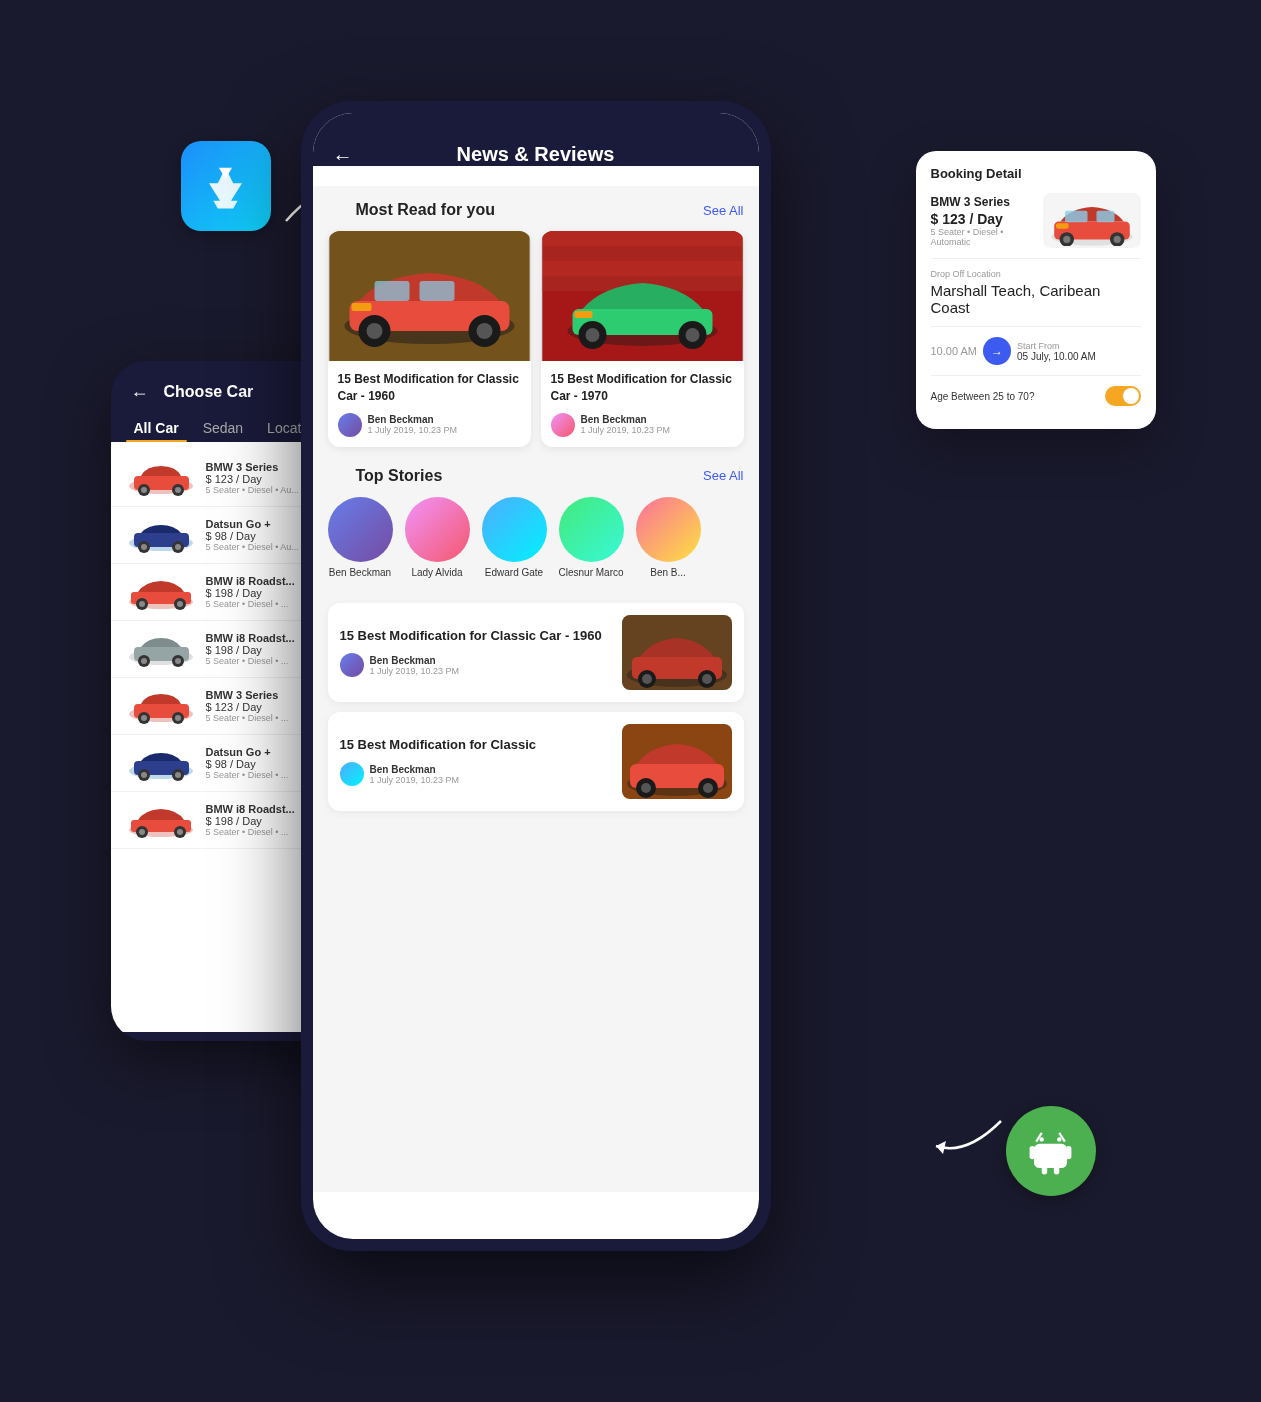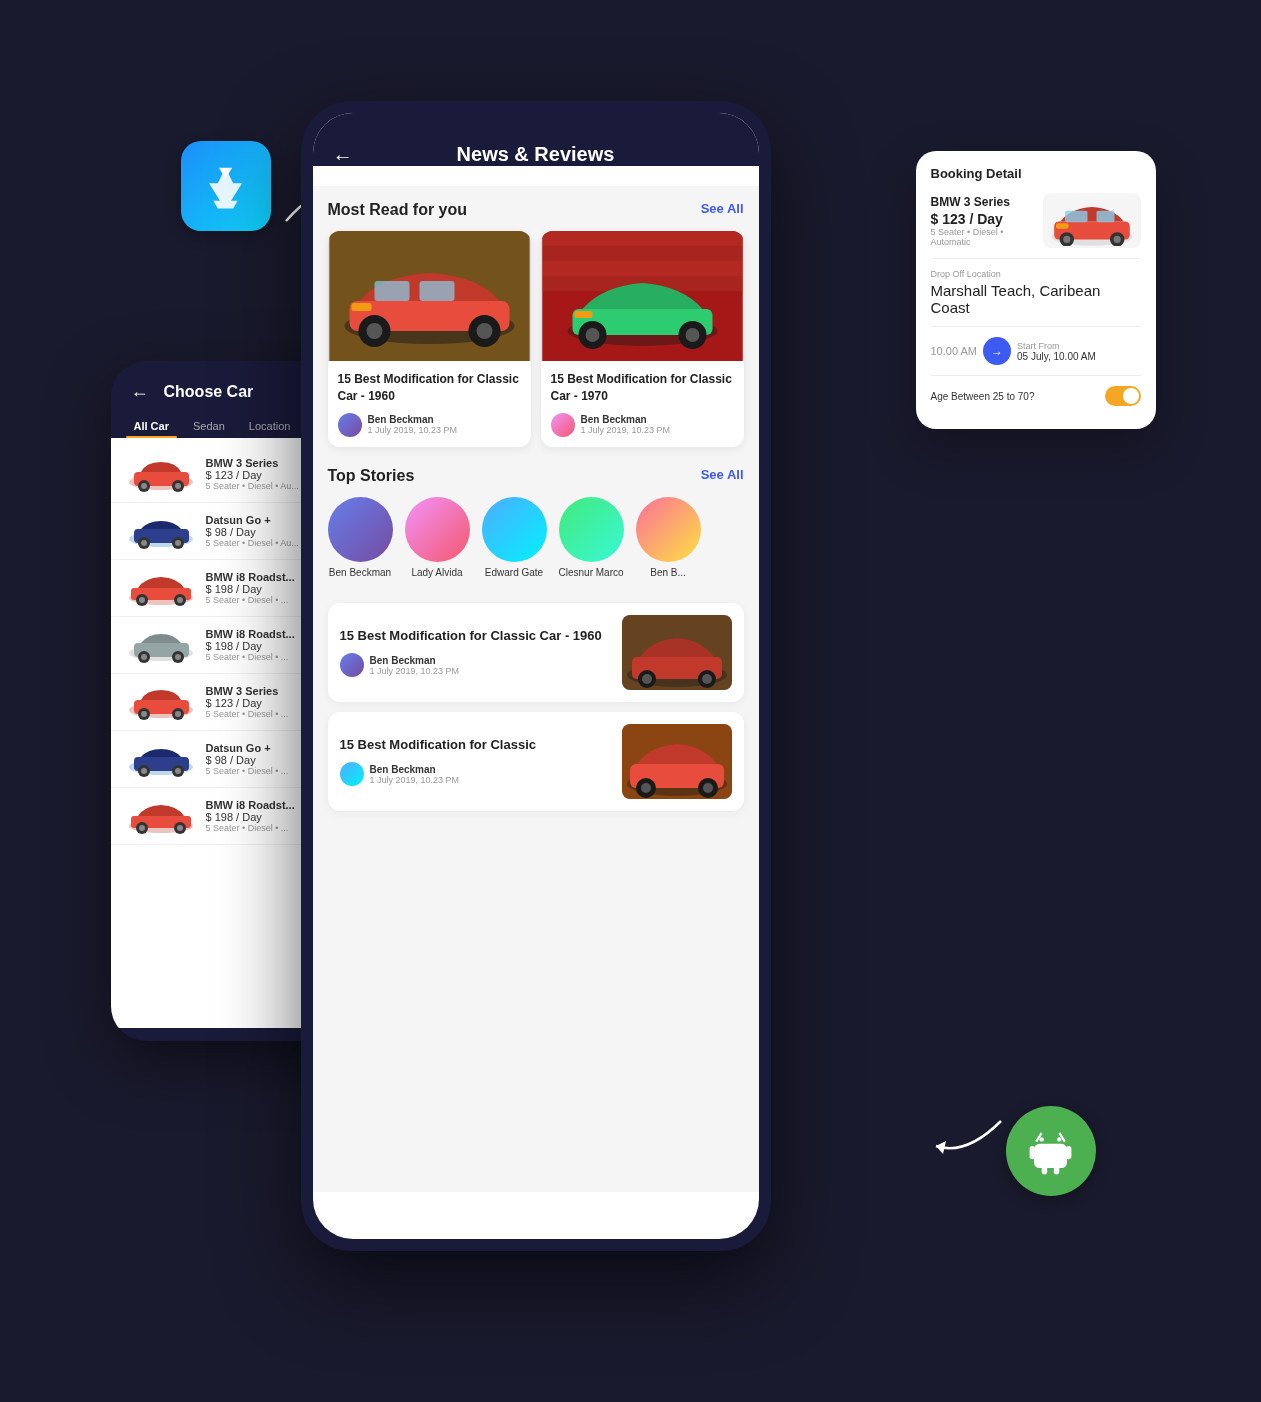--- a/index.html
+++ b/index.html
@@ -100,21 +100,21 @@
       font-weight: 600;
     }
     .left-phone-tabs {
       display: flex;
       padding: 0 15px 0;
       background: #1a1a3a;
       gap: 8px;
     }
     .left-tab {
       color: #aaa;
-      font-size: 11px;
+      font-size: 14px;
       padding: 6px 8px;
       cursor: pointer;
       position: relative;
     }
     .left-tab.active {
       color: white;
       font-weight: 600;
     }
     .left-tab.active::after {
       content: '';
@@ -229,32 +229,33 @@
     }
     .main-content {
       background: #f5f5f5;
       height: calc(100% - 120px);
       overflow-y: auto;
       padding: 15px;
     }
     .section-header {
       display: flex;
       justify-content: space-between;
-      align-items: flex-start;
+      align-items: center;
       margin-bottom: 12px;
+      margin-left: 28px;
     }
     .section-title {
       font-size: 16px;
       font-weight: 700;
       color: #222;
     }
     .see-all {
       color: #3d5af1;
       font-size: 13px;
-      font-weight: 700;
+      font-weight: 400;
       cursor: pointer;
     }
     .news-grid {
       display: grid;
       grid-template-columns: 1fr 1fr;
       gap: 10px;
       margin-bottom: 20px;
     }
     .news-card {
       background: white;

